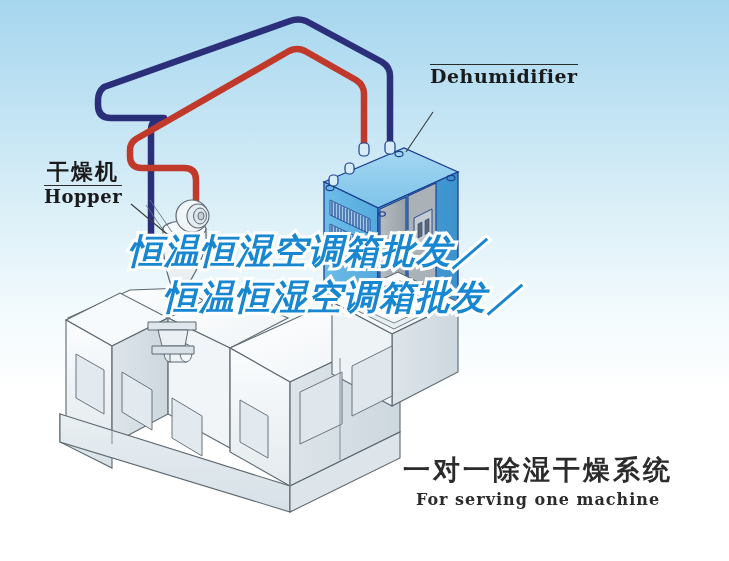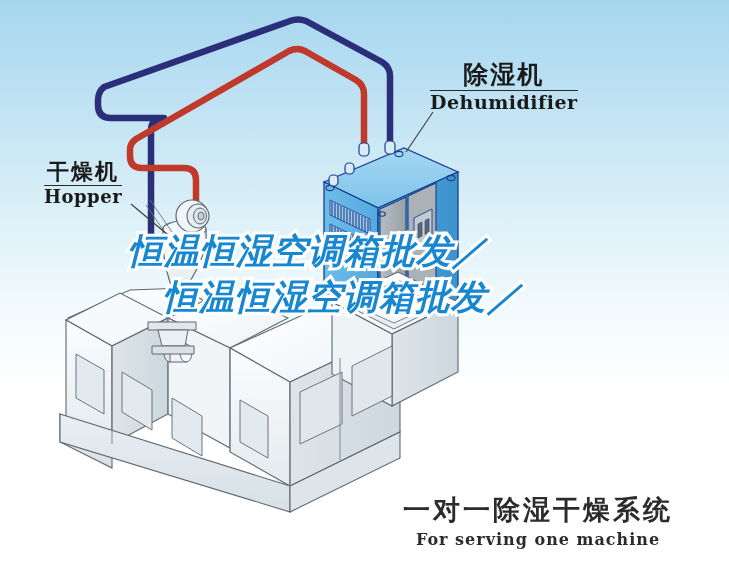--- a/index.html
+++ b/index.html
@@ -33,21 +33,21 @@
 
   #lbl-hopper{left:44px;top:160px;}
   #lbl-hopper .cn{font-size:22px;}
   #lbl-hopper .en{font-size:18px;}
 
   #caption{
     position:absolute;left:398px;top:455px;text-align:center;width:280px;
   }
   #caption .cn{
     font-family:"DejaVu Sans", sans-serif;font-weight:700;font-size:27px;
-    letter-spacing:3px;color:#2b2b2b;line-height:1.1;margin-top:40px;
+    letter-spacing:3px;color:#2b2b2b;line-height:1.1;
   }
   #caption .en{
     font-family:"DejaVu Serif", serif;font-weight:700;font-size:16px;
     color:#2b2b2b;letter-spacing:1px;margin-top:5px;
   }
 
   #watermark{
     position:absolute;left:18px;top:232px;width:654px;
     pointer-events:none;user-select:none;
   }
@@ -321,21 +321,20 @@
         <polygon points="158,330 188,330 185,346 162,346" fill="#eaf0f4" stroke="#5d6870" stroke-width="1"></polygon>
         <polygon points="152,346 194,346 194,354 152,354" fill="#d8e1e7" stroke="#5d6870" stroke-width="1"></polygon>
       </g>
     </g>
 
     <path d="M433,112 L406,152" fill="none" stroke="#3b3b3b" stroke-width="1.1"></path>
     <path d="M131,204 L168,235" fill="none" stroke="#3b3b3b" stroke-width="1.1"></path>
   </svg>
 
   <div class="label" id="lbl-dehum">
-    <div class="cn">除湿机</div>
     <div class="rule"></div>
     <div class="en">Dehumidifier</div>
   </div>
 
   <div class="label" id="lbl-hopper">
     <div class="cn">干燥机</div>
     <div class="rule"></div>
     <div class="en">Hopper</div>
   </div>
 

